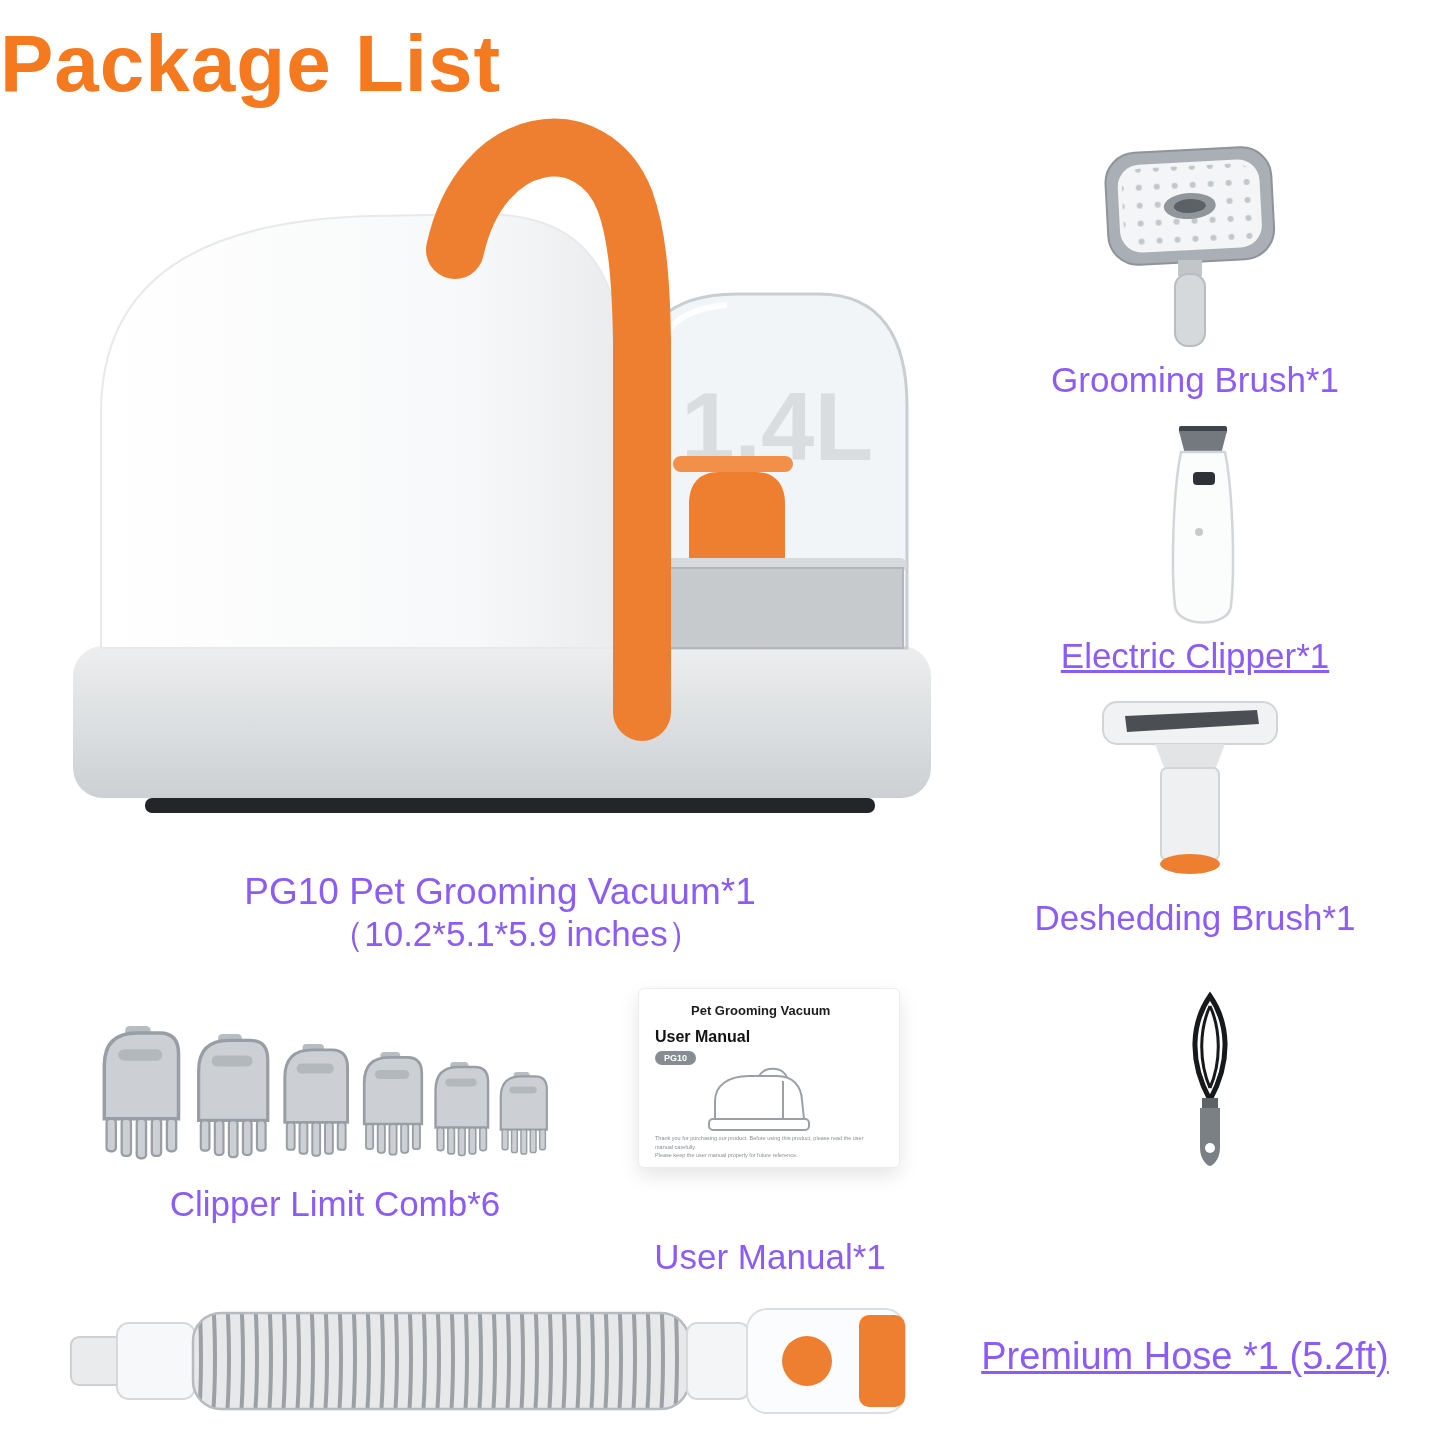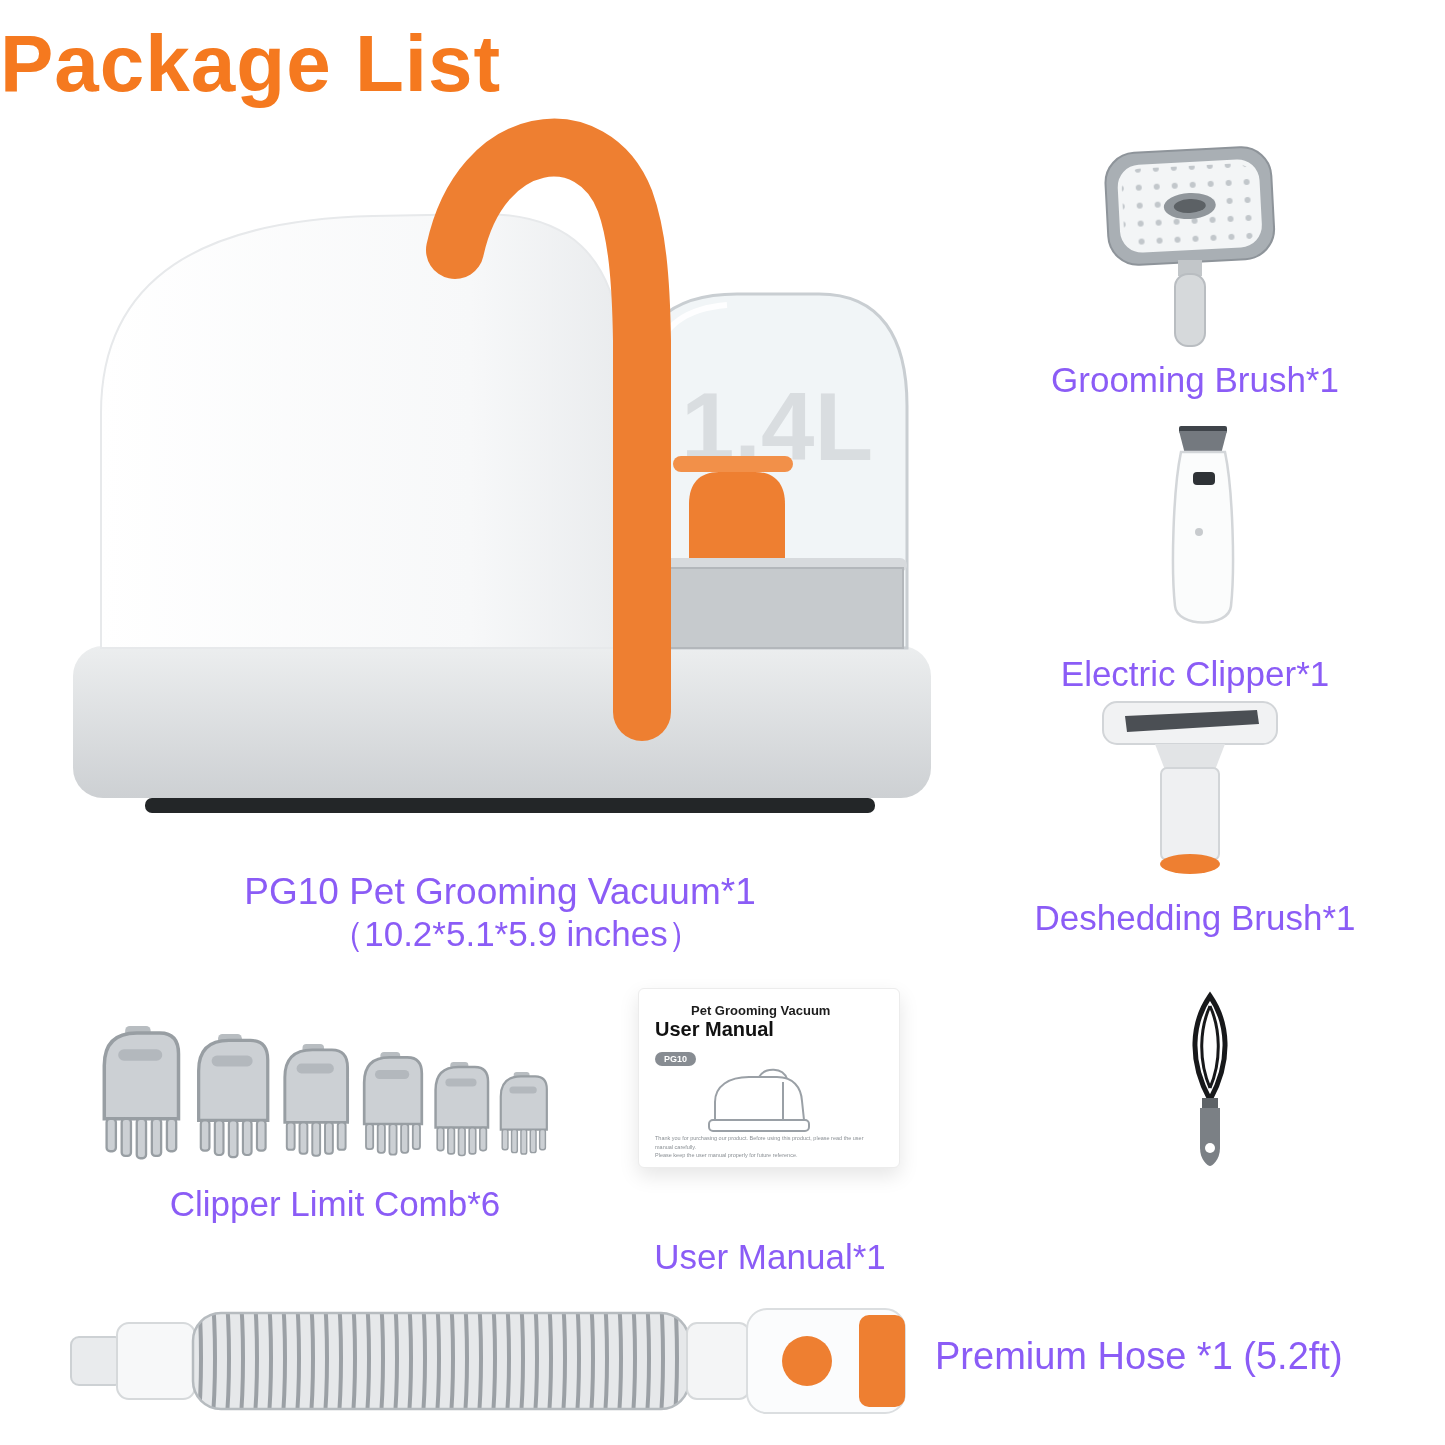--- a/index.html
+++ b/index.html
@@ -3,26 +3,26 @@
 <meta charset="utf-8">
 <style>
   html,body{margin:0;padding:0;background:#ffffff;}
   #canvas{position:relative;width:1445px;height:1445px;background:#ffffff;
           font-family:"Liberation Sans",sans-serif;overflow:hidden;}
   .abs{position:absolute;}
   .title{left:0;top:18px;width:100%;font-size:80px;font-weight:800;
          letter-spacing:1px;color:#F5791F;}
   .caption{color:#8b5cf6;font-size:35px;font-weight:500;text-align:center;line-height:1.28;}
   .caption.big{font-size:37px;}
-  .caption.left{text-align:left;}
+  .caption.left{text-align:center;text-decoration:underline;}
   .manual-card{background:#ffffff;border:1px solid #ececec;border-radius:6px;
                box-shadow:0 8px 20px rgba(0,0,0,0.10);box-sizing:border-box;padding:14px 16px;}
   .m-line1{font-size:13px;font-weight:700;color:#1c1c1c;padding-left:36px;}
-  .m-line2{font-size:20px;font-weight:800;color:#111;margin-top:0;}
-  .m-badge{display:inline-block;margin-top:11px;background:#878c92;color:#fff;font-size:9px;
+  .m-line2{font-size:16px;font-weight:800;color:#111;margin-top:10px;}
+  .m-badge{display:inline-block;margin-top:5px;background:#878c92;color:#fff;font-size:9px;
            font-weight:700;padding:2px 9px;border-radius:8px;}
   .m-sketch{display:block;margin:2px auto 0 auto;}
   .m-foot{position:absolute;left:16px;right:16px;bottom:8px;font-size:5.5px;color:#8a8f94;line-height:1.5;}
 </style>
 </head>
 <body>
 
 <div id="canvas">
 
   <div class="abs title" style="color: rgb(245, 121, 31);">Package List</div>
@@ -72,21 +72,21 @@
   </svg>
   <div class="abs caption" style="left:985px;top:358px;width:420px;">Grooming Brush*1</div>
 
   <svg class="abs" style="left:1135px;top:420px;" width="135" height="210" viewBox="0 0 135 210">
     <rect x="44" y="6" width="48" height="7" rx="2" fill="#3f444a"></rect>
     <path d="M44 11 H92 L86 34 H50 Z" fill="#74797f"></path>
     <path d="M46 32 H90 C98 70 100 150 96 186 C94 208 42 208 40 186 C36 150 38 70 46 32 Z" fill="#fbfcfc" stroke="#d3d6d9" stroke-width="2.5"></path>
     <rect x="58" y="52" width="22" height="13" rx="4" fill="#2e3236"></rect>
     <circle cx="64" cy="112" r="4" fill="#c8cbce"></circle>
   </svg>
-  <div class="abs caption" style="left:985px;top:652px;width:420px;">Electric Clipper*1</div>
+  <div class="abs caption" style="left:985px;top:634px;width:420px;text-decoration:underline;">Electric Clipper*1</div>
 
   <svg class="abs" style="left:1095px;top:690px;" width="190" height="195" viewBox="0 0 190 195">
     <rect x="8" y="12" width="174" height="42" rx="14" fill="#f1f2f3" stroke="#d2d5d8" stroke-width="2"></rect>
     <path d="M30 26 L162 20 L164 34 L32 42 Z" fill="#4b4f54"></path>
     <path d="M60 54 L130 54 L120 80 L70 80 Z" fill="#e2e4e6"></path>
     <rect x="66" y="78" width="58" height="92" rx="6" fill="#eff0f2" stroke="#d2d5d8" stroke-width="2"></rect>
     <ellipse cx="95" cy="174" rx="30" ry="10" fill="#ee7f31"></ellipse>
   </svg>
   <div class="abs caption" style="left:965px;top:896px;width:460px;">Deshedding Brush*1</div>
 

